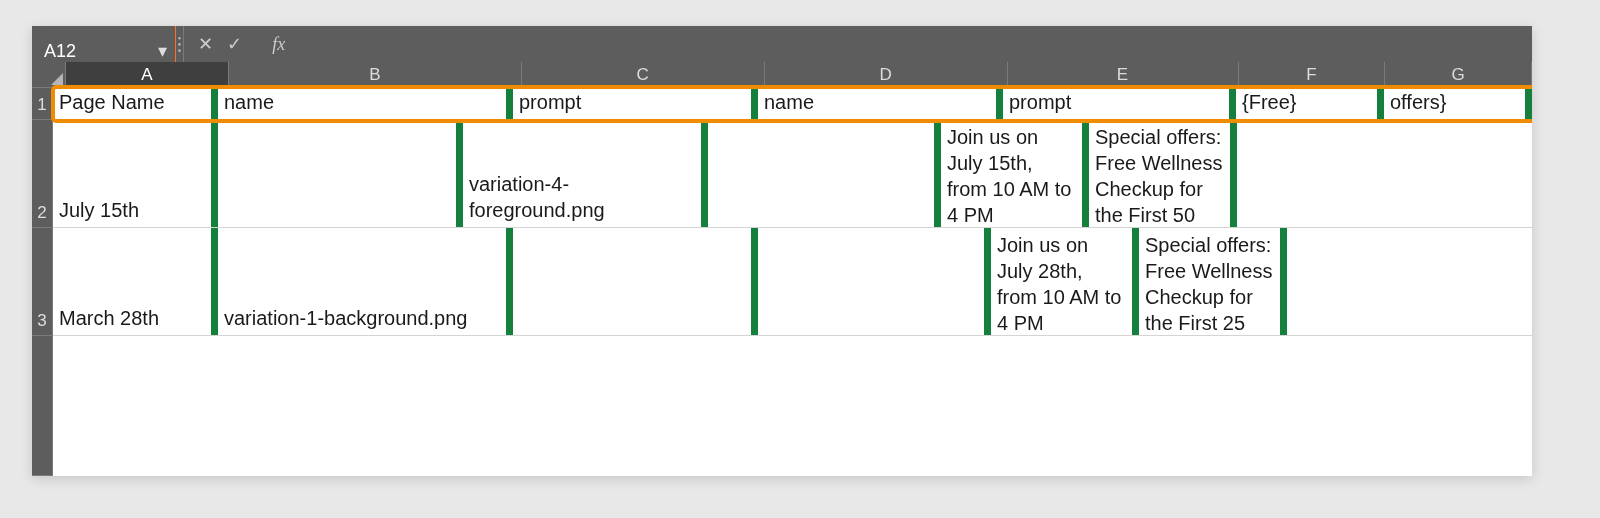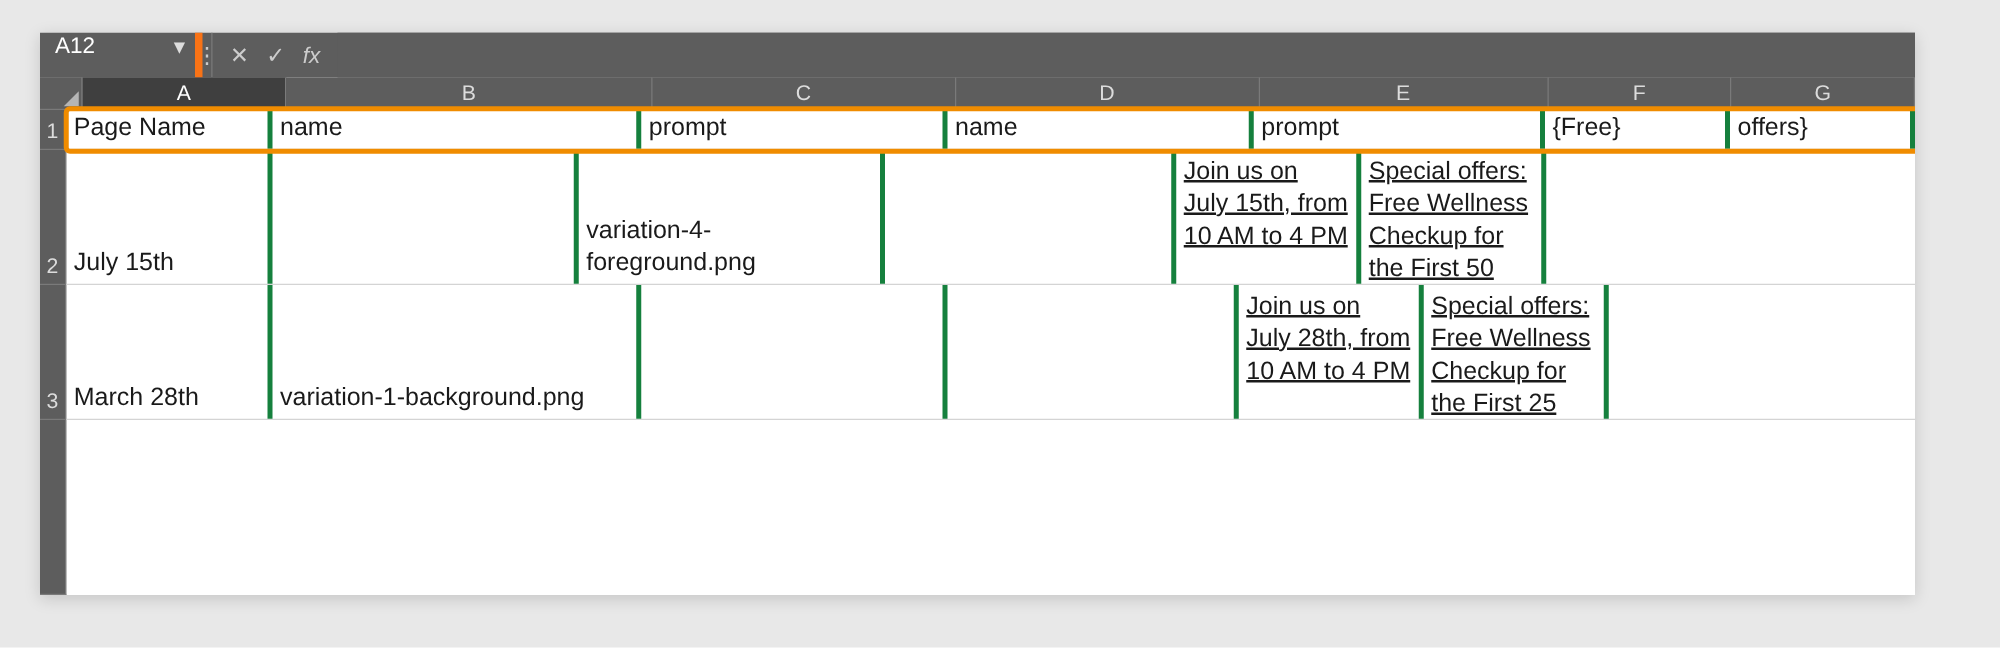--- a/index.html
+++ b/index.html
@@ -22,47 +22,47 @@
   
   .namebar {
     height: 36px;
     background: #5d5d5d;
     display: flex;
     align-items: center;
     color: #fff;
     font-size: 18px;
   }
   .namebox {
-    width: 130px;
+    width: 144px;
     height: 100%;
     display: flex;
-    align-items: flex-start;
+    align-items: flex-end;
     padding-left: 12px;
-    border-right: 6px solid #f97316;
+    border-right: 1px solid #f97316;
     color:#fff;
   }
   .name-chevron {
     margin-left: auto;
     margin-right: 8px;
     color:#ddd;
   }
   .name-sep {
     width: 8px;
     height: 100%;
     border-right: 1px solid #7a7a7a;
     display:flex;align-items:center;justify-content:center;color:#ccc;
   }
   .fx-group {
     display:flex;align-items:center;height:100%;
     gap: 14px;
     padding: 0 14px;
     color:#ccc;
   }
   .fx-btn { cursor:default; font-size:18px; }
-  .fx-label { font-style: italic; font-family: Liberation Sans, sans-serif; }
+  .fx-label { font-style: italic; font-family: Liberation Serif, serif; margin-left: 16px; }
   .formula-input {
     flex:1;
     height:100%;
     background:#5d5d5d;
     border:none;
     color:#fff;
     font-size:18px;
     padding-left:8px;
   }
 
@@ -101,30 +101,30 @@
   .rowhead-col { width:34px; background:#5d5d5d; color:#dcdcdc; font-size:17px;}
   .rowhead {
     display:flex;align-items:flex-end;justify-content:center;
     border-right:1px solid #7a7a7a;
     border-bottom:1px solid #7a7a7a;
     padding-bottom:4px;
   }
   .cells { flex:1; position:relative; }
   .row { display:flex; border-bottom:1px solid #d4d4d4; }
   .cell {
-    border-right:4px solid #15803d;
+    border-right:7px solid #15803d;
     padding: 4px 6px;
     color:#1a1a1a;
     font-size:20px;
     line-height:1.3;
     overflow:hidden;
     display:flex;
     align-items:flex-end;
   }
-  .cell.top-align{align-items:flex-start;text-decoration:underline;}
+  .cell.top-align{align-items:flex-start;}
 
   
   .cA{width:165px;}
   .cB{width:295px;}
   .cC{width:245px;}
   .cD{width:245px;}
   .cE{width:233px;}
   .cF{width:148px;}
   .cG{width:148px;}
 

